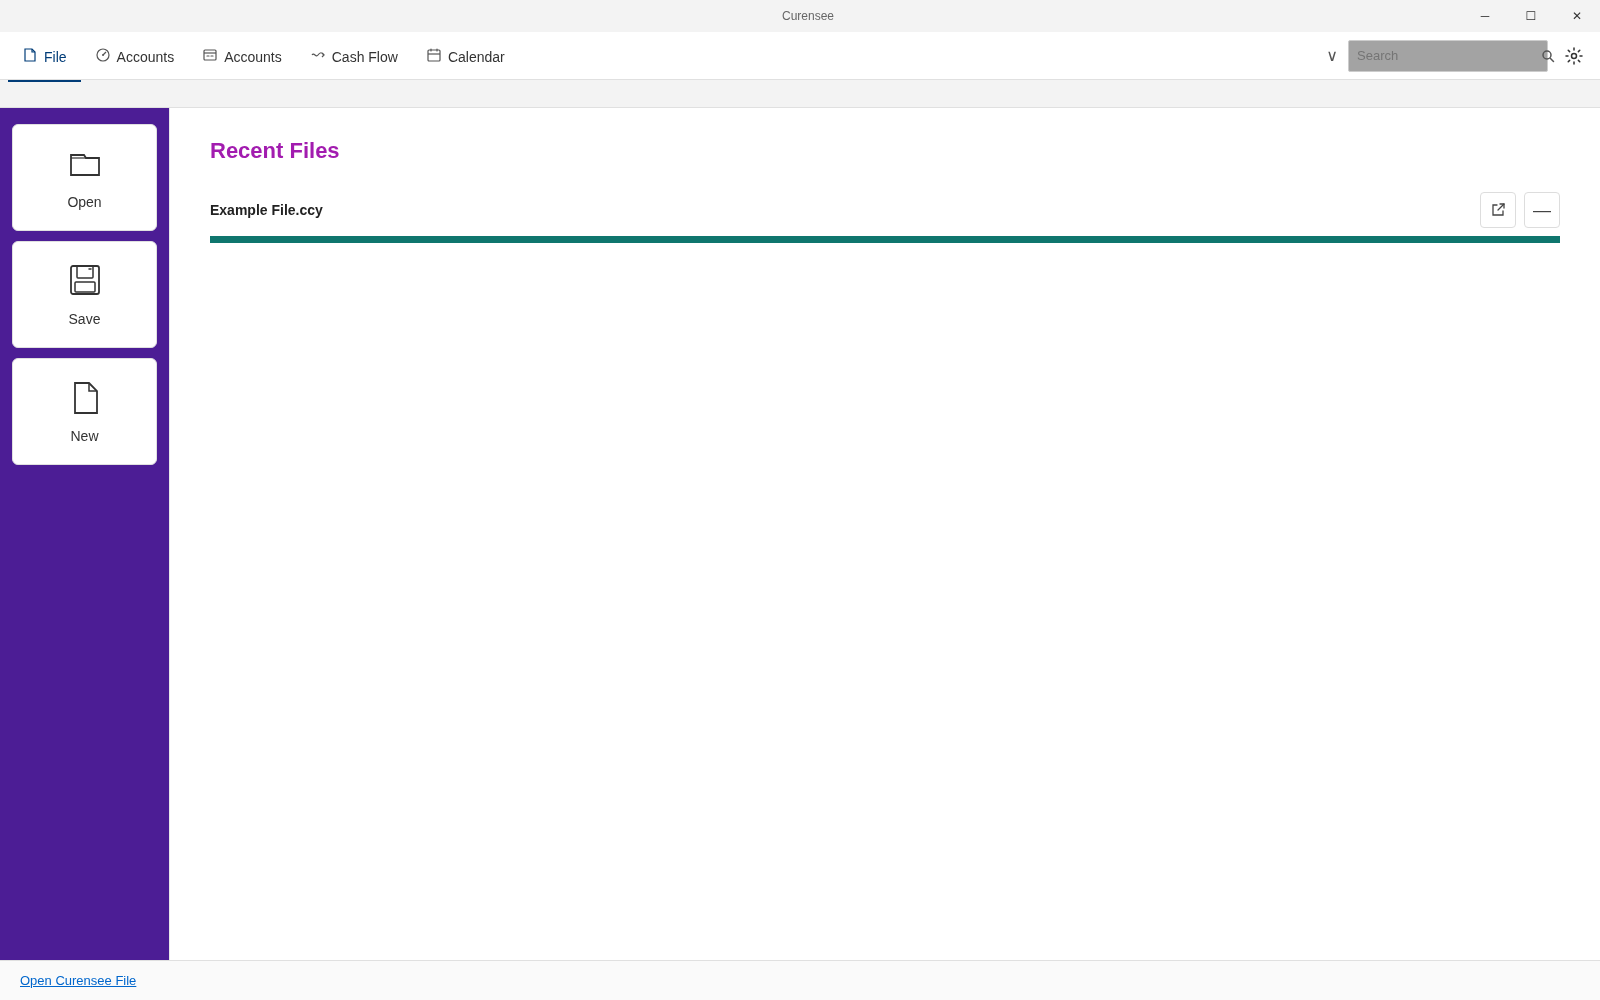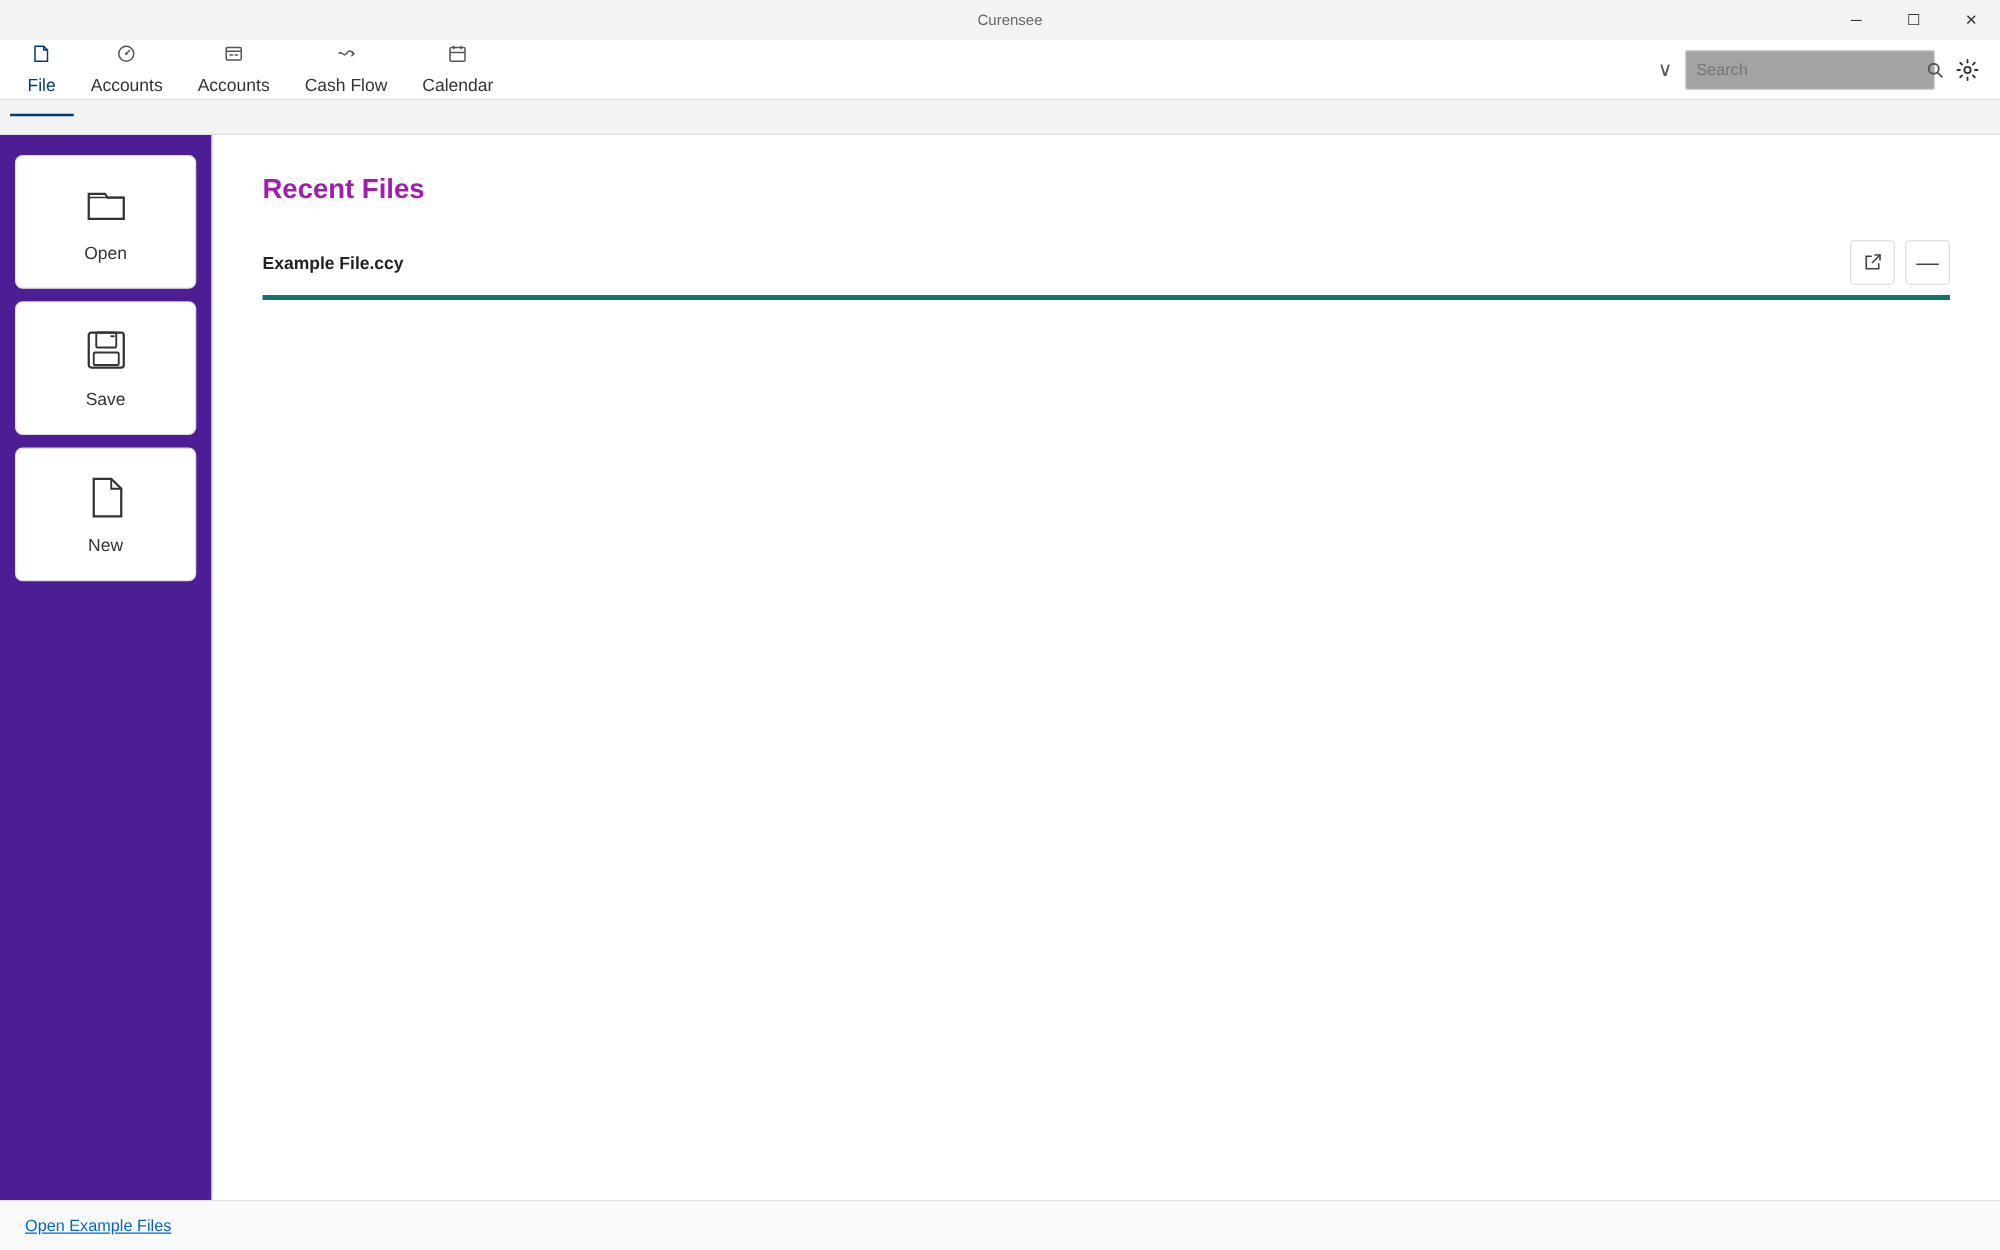--- a/index.html
+++ b/index.html
@@ -56,30 +56,29 @@
       display: flex;
       align-items: center;
       height: 48px;
       background: #ffffff;
       border-bottom: 1px solid #e0e0e0;
       padding: 0 8px;
     }
 
     .menu-item {
       display: flex;
-      align-items: center;
+      align-items: flex-end;
       gap: 6px;
       padding: 8px 14px;
       font-size: 14px;
       color: #333;
       cursor: pointer;
       border-radius: 4px;
       text-decoration: none;
       position: relative;
-      flex-direction: column;
     }
 
     .menu-item.active {
       color: #003c78;
       font-weight: 500;
     }
 
     .menu-item.active::after {
       content: '';
       position: absolute;
@@ -216,21 +215,21 @@
       font-size: 22px;
       font-weight: 700;
       color: #a21caf;
       margin-bottom: 20px;
     }
 
     .recent-file-row {
       display: flex;
       align-items: center;
       padding: 8px 0;
-      border-bottom: 4px solid #0f766e;
+      border-bottom: 7px solid #0f766e;
       cursor: pointer;
     }
 
     .recent-file-info {
       flex: 1;
     }
 
     .recent-file-name {
       font-size: 14px;
       font-weight: 600;
@@ -434,14 +433,14 @@
           <span style="font-size:18px; line-height:1; color:#444;">—</span>
         </button>
       </div>
     </div>
 
   </div>
 
 </div>
 
 <div class="bottom-bar">
-  <span class="open-example-link">Open Example Files</span>
+  <span class="open-example-link">Open Curensee File</span>
 </div>
 
 </body></html>

